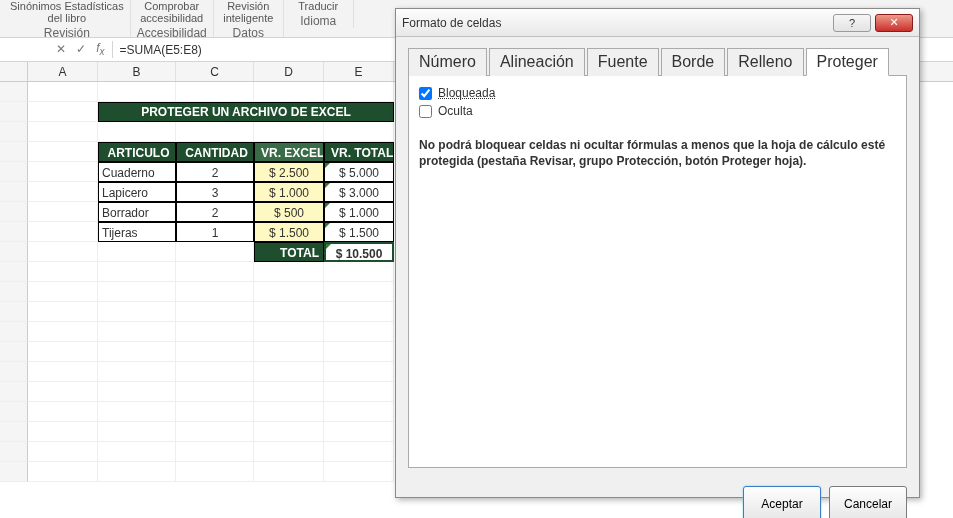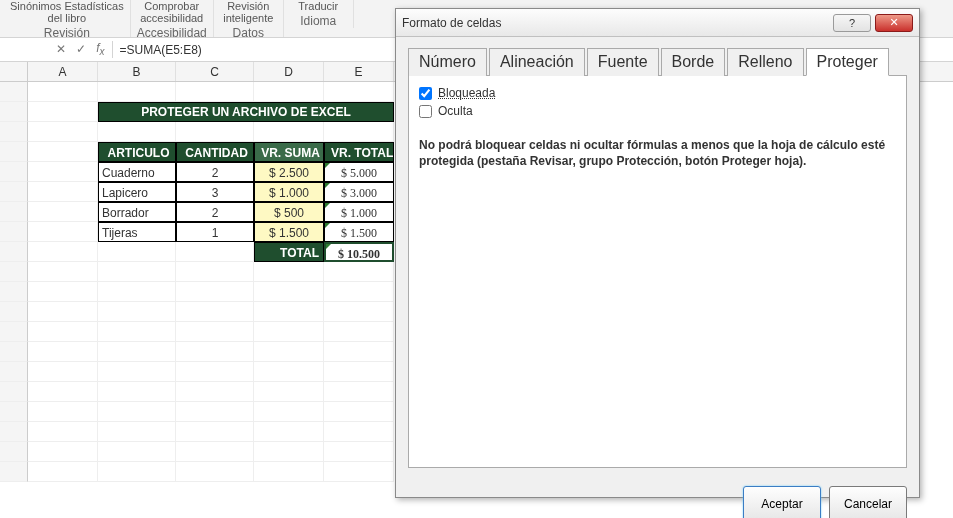--- a/index.html
+++ b/index.html
@@ -32,21 +32,21 @@
 .cell.wide { width: 78px; }
 
 
 .title-bar { background: #1f4e2e; color: #fff; font-weight: bold; text-align: center; border: 1px solid #000; }
 .hdr-cell { background: #1f4e2e; color: #fff; font-weight: bold; text-align: center; border: 1px solid #000; padding-left: 6px; }
 .body-cell { border: 1px solid #000; background: #fff; }
 .body-cell.center { text-align: center; }
 .body-cell.gray { background: #fef9c3; text-align: center; }
 .total-label { background: #1f4e2e; color: #fff; font-weight: bold; text-align: right; border: 1px solid #000; padding-right: 4px; }
 .total-val { background: #fff; border: 2px solid #1f4e2e; font-weight: bold; text-align: center; }
-.smalltri { position: relative; font-family: Liberation Serif, serif; }
+.smalltri { position: relative; }
 .smalltri::before { content: ""; position: absolute; top: 0; left: 0; border-top: 5px solid #2f7d32; border-right: 5px solid transparent; }
 
 
 .dialog { position: absolute; left: 395px; top: 8px; width: 525px; height: 490px; background: #f0f0f0; border: 1px solid #8a8a8a; box-shadow: 2px 2px 6px rgba(0,0,0,.3); }
 .titlebar { height: 28px; background: linear-gradient(#fdfdfd,#e8e8e8); border-bottom: 1px solid #c0c0c0; display: flex; align-items: center; padding: 0 6px; }
 .titlebar .t-text { flex: 1; font-size: 12px; color: #333; }
 .titlebar .t-btn { width: 38px; height: 18px; border: 1px solid #9a9a9a; background: linear-gradient(#f6f6f6,#e3e3e3); border-radius: 3px; display: flex; align-items: center; justify-content: center; font-size: 11px; margin-left: 4px; cursor: pointer; }
 .titlebar .t-close { background: linear-gradient(#e98, #c9302c); color: #fff; border-color: #8b1a1a; }
 
 .dlg-body { padding: 10px 12px; }
@@ -132,21 +132,21 @@
       <div class="cell wide"></div>
       <div class="cell"></div>
       <div class="cell"></div>
     </div>
 
   <div class="grow">
     <div class="rh"></div>
       <div class="cell"></div>
     <div class="cell wide hdr-cell">ARTICULO</div>
     <div class="cell wide hdr-cell">CANTIDAD</div>
-    <div class="cell hdr-cell" style="background:#3a6b49">VR. SUMA</div>
+    <div class="cell hdr-cell" style="background:#3a6b49">VR. EXCEL</div>
     <div class="cell hdr-cell">VR. TOTAL</div>
   </div>
 
   <div class="grow">
     <div class="rh"></div>
       <div class="cell"></div>
     <div class="cell wide body-cell">Cuaderno</div>
     <div class="cell wide body-cell center">2</div>
     <div class="cell body-cell gray">$ 2.500</div>
     <div class="cell body-cell center smalltri">$ 5.000</div>

